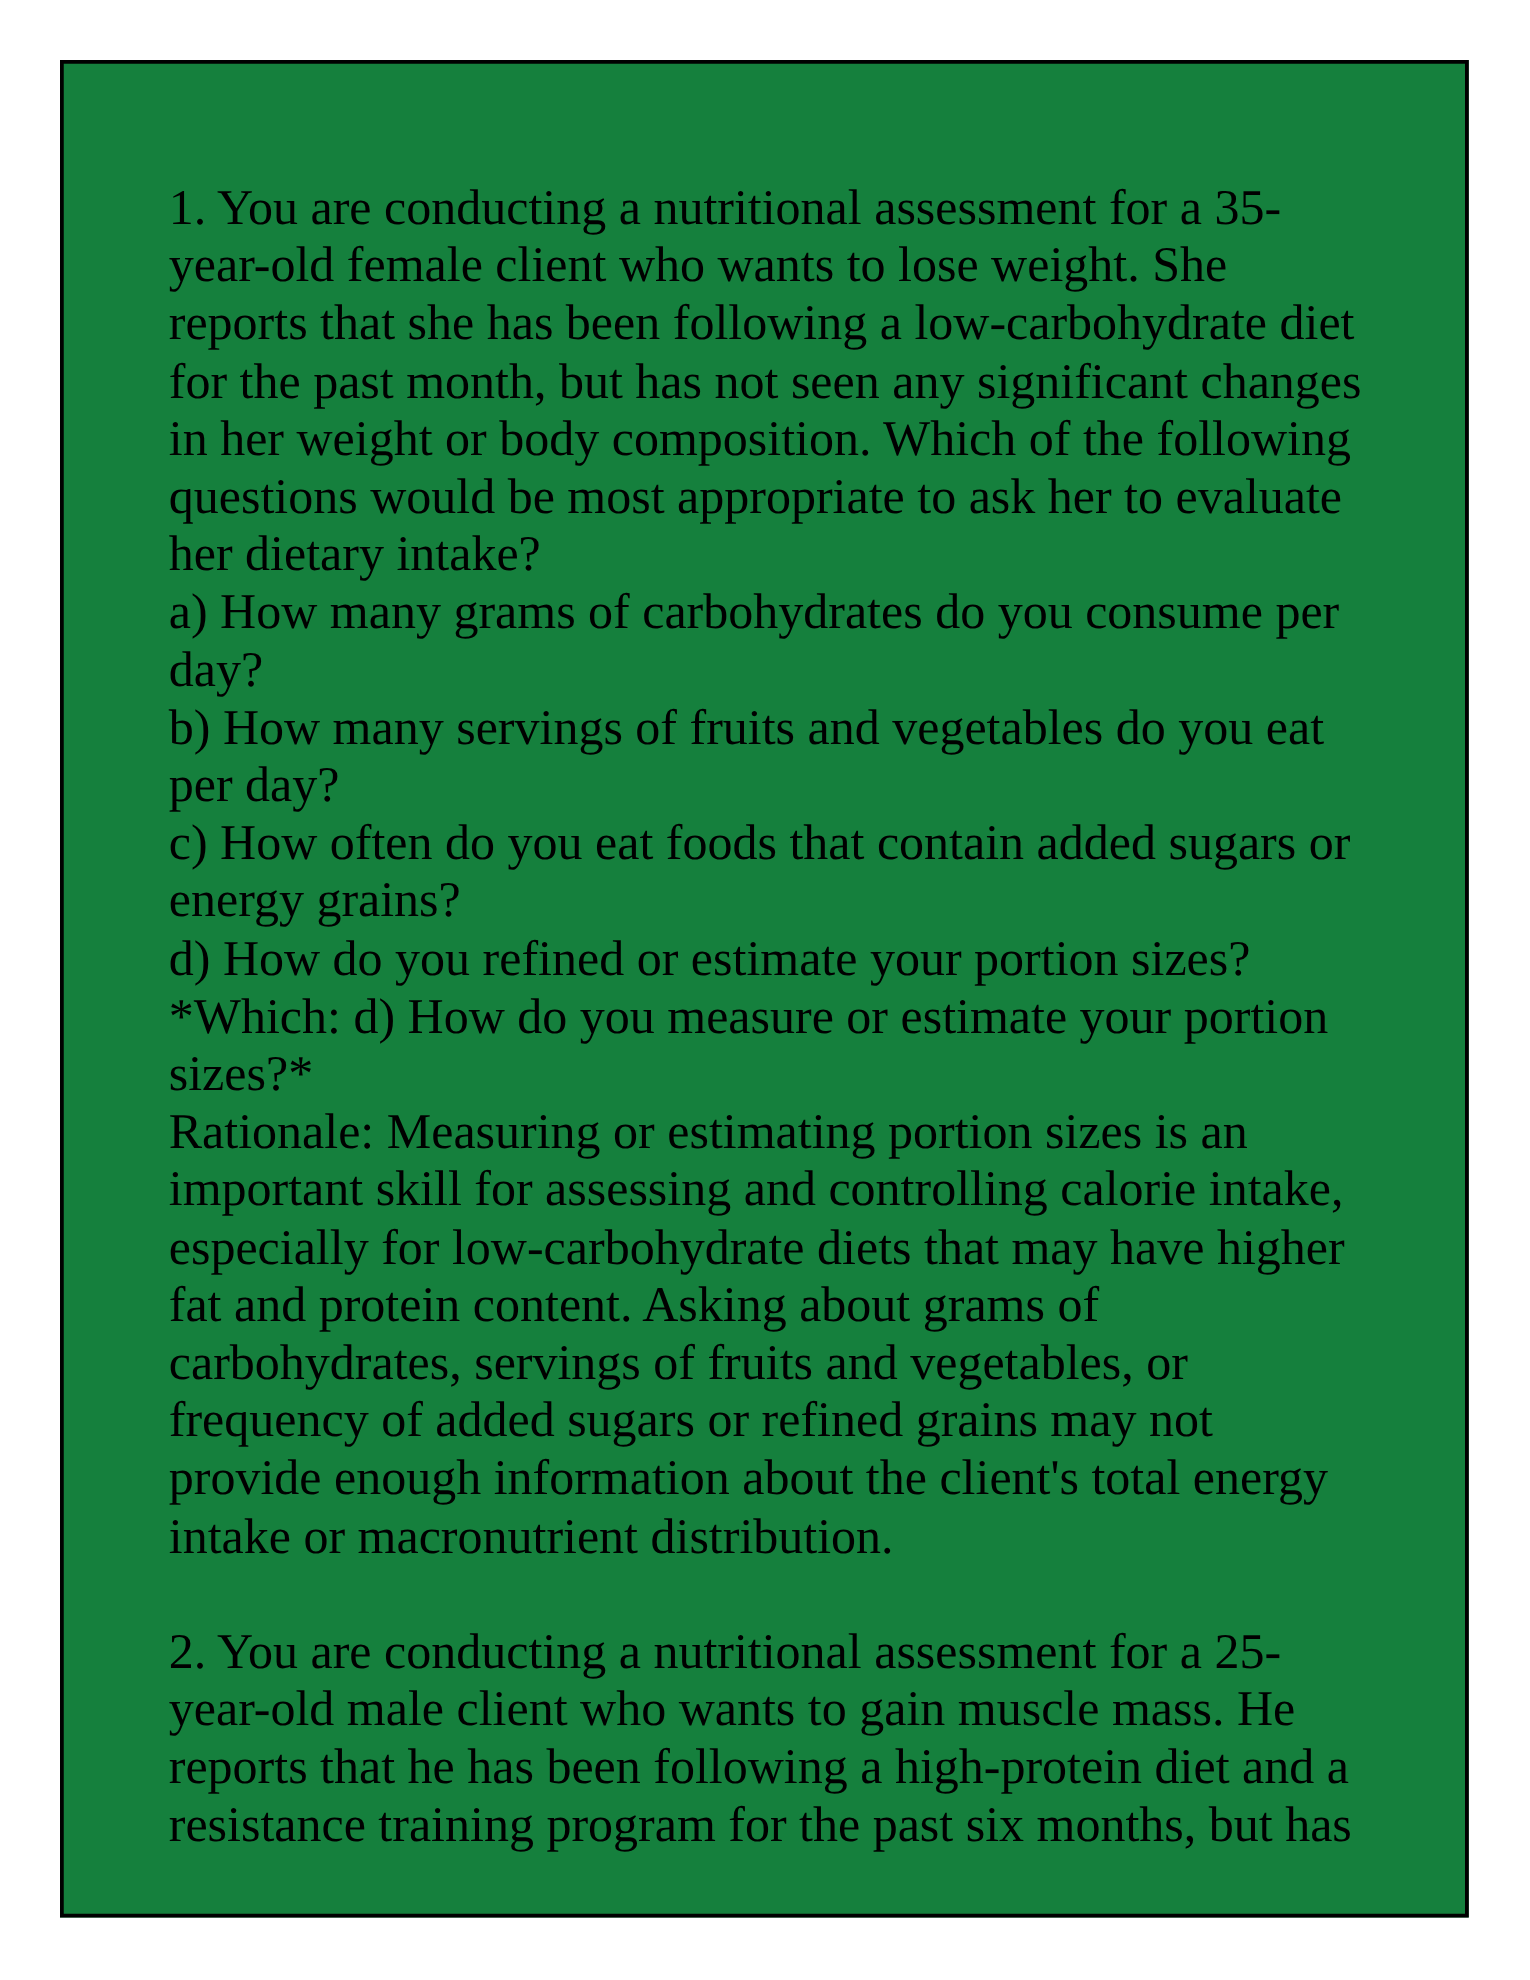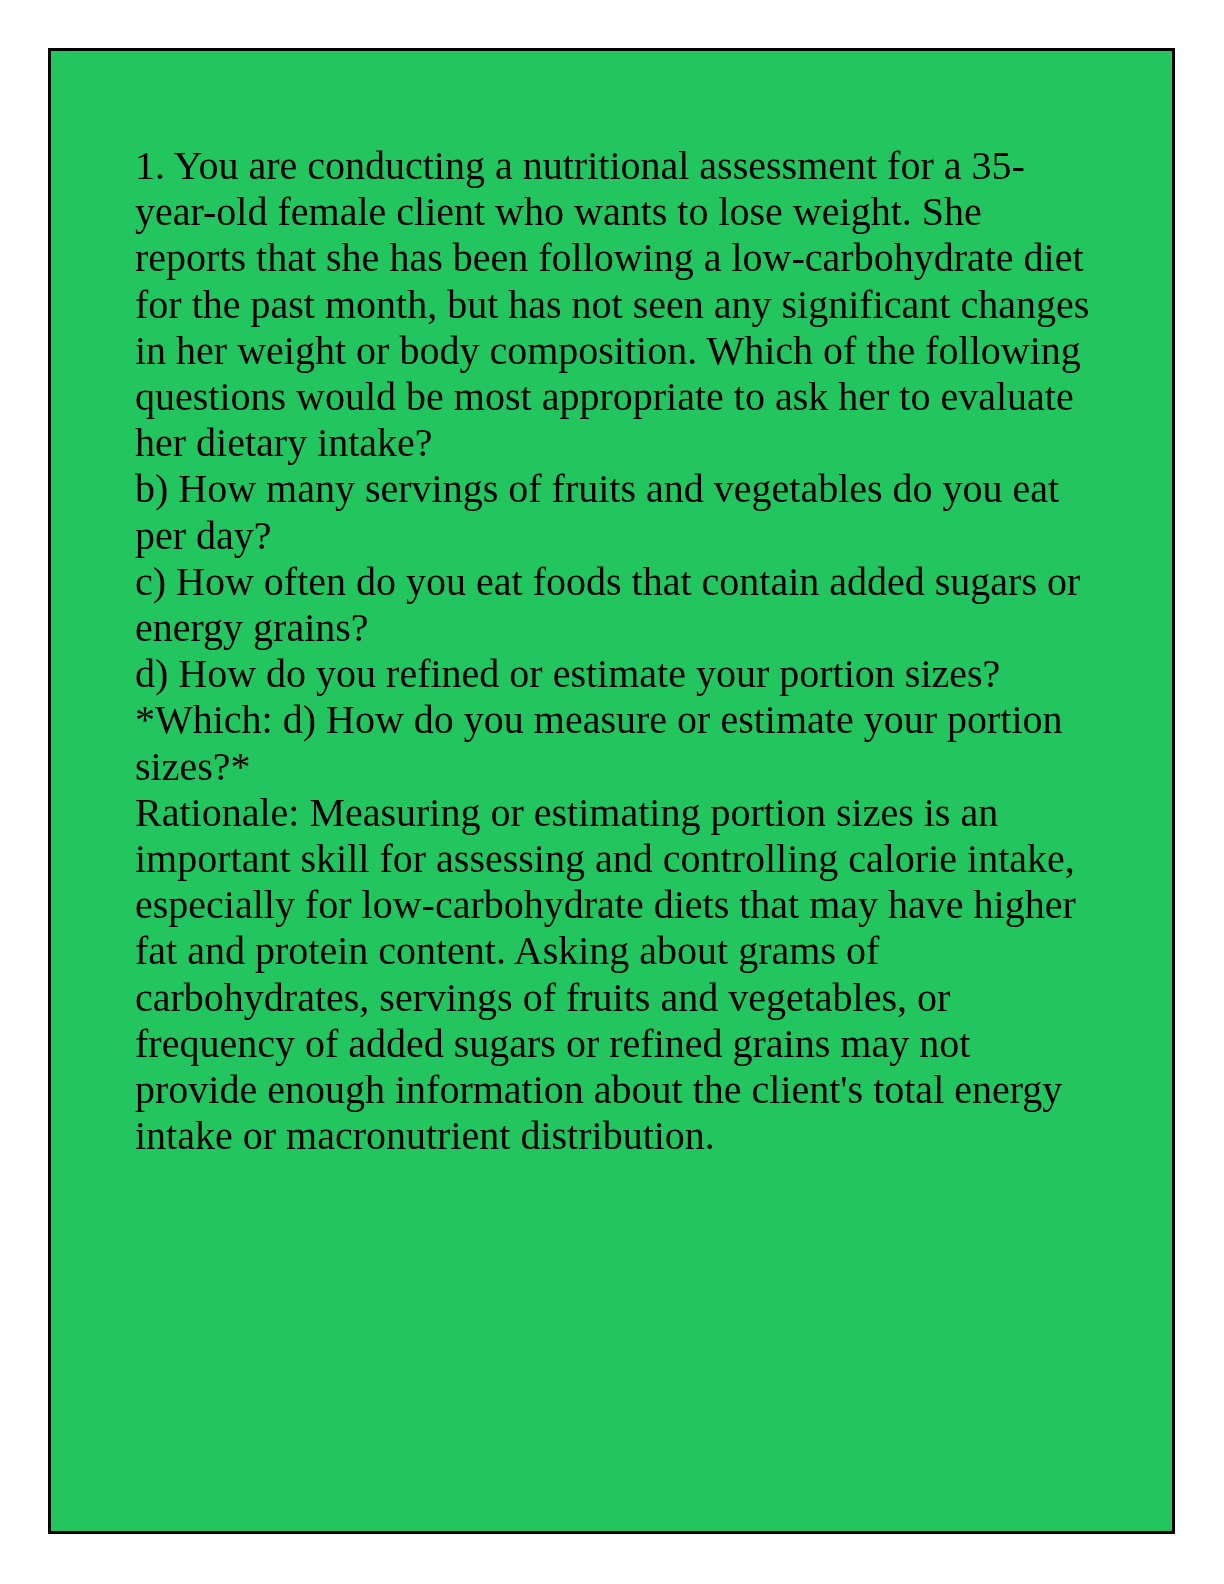--- a/index.html
+++ b/index.html
@@ -14,21 +14,21 @@
     font-family: "Liberation Serif", "DejaVu Serif", serif;
   }
   .page-frame {
     position: absolute;
     left: 48px;
     top: 48px;
     width: 1127px;
     height: 1486px;
     border: 3px solid #000000;
     box-sizing: border-box;
-    background: #22c55e;
+    background: #15803d;
   }
   .doc-content {
     position: absolute;
     left: 84px;
     top: 92px;
     width: 960px;
     color: #000000;
     font-size: 40px;
     line-height: 46.2px;
     text-align: left;
@@ -42,20 +42,22 @@
   .blank-line {
     height: 46.2px;
   }
 </style>
 </head>
 <body>
 
 <div class="page-frame">
   <div class="doc-content">
     <p class="para">1. You are conducting a nutritional assessment for a 35-year-old female client who wants to lose weight. She reports that she has been following a low-carbohydrate diet for the past month, but has not seen any significant changes in her weight or body composition. Which of the following questions would be most appropriate to ask her to evaluate her dietary intake?</p>
+    <p class="para">a) How many grams of carbohydrates do you consume per day?</p>
     <p class="para">b) How many servings of fruits and vegetables do you eat per day?</p>
     <p class="para">c) How often do you eat foods that contain added sugars or energy grains?</p>
     <p class="para">d) How do you refined or estimate your portion sizes?</p>
     <p class="para">*Which: d) How do you measure or estimate your portion sizes?*</p>
     <p class="para">Rationale: Measuring or estimating portion sizes is an important skill for assessing and controlling calorie intake, especially for low-carbohydrate diets that may have higher fat and protein content. Asking about grams of carbohydrates, servings of fruits and vegetables, or frequency of added sugars or refined grains may not provide enough information about the client's total energy intake or macronutrient distribution.</p>
     <div class="blank-line"></div>
+    <p class="para">2. You are conducting a nutritional assessment for a 25-year-old male client who wants to gain muscle mass. He reports that he has been following a high-protein diet and a resistance training program for the past six months, but has</p>
   </div>
 </div>
 
 </body></html>

